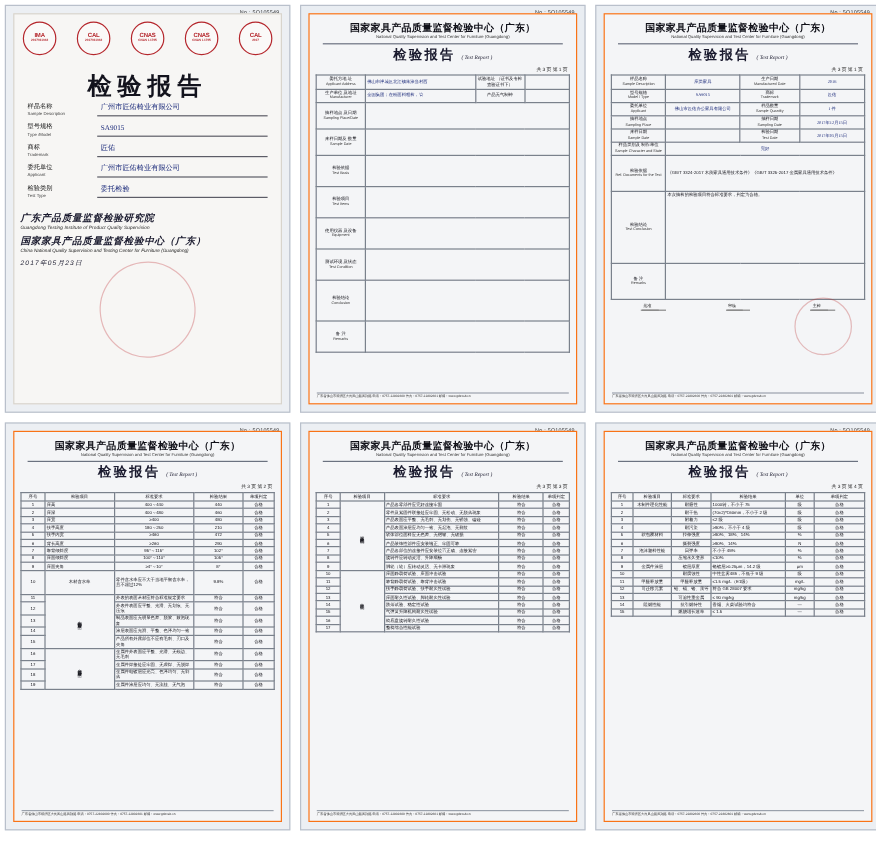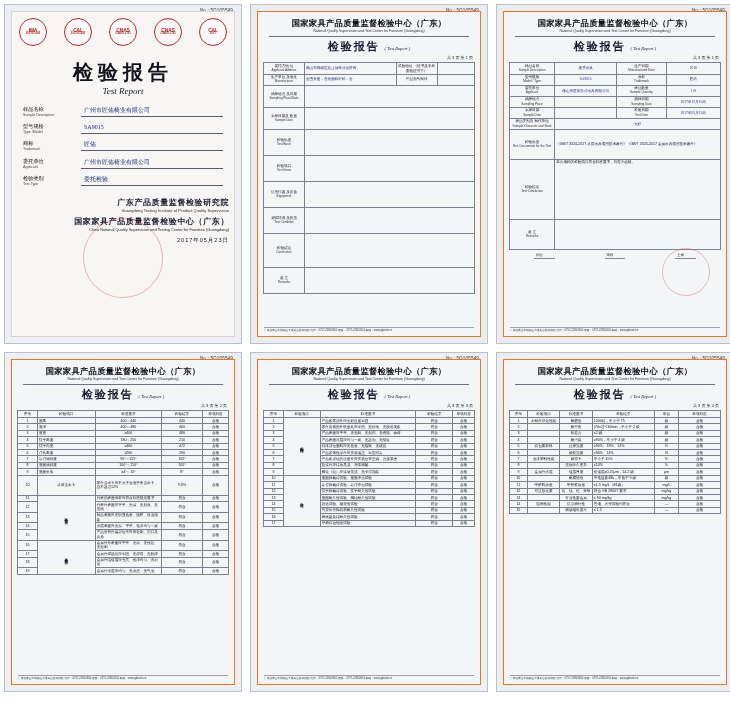--- a/index.html
+++ b/index.html
@@ -73,21 +73,21 @@
   .cert-fields{margin:2px 6px 0 6px;}
   .cf-row{display:flex;align-items:flex-start;margin-bottom:7px;}
   .cf-label{width:58px;flex:none;font-size:5.2px;line-height:1.15;color:#111;}
   .cf-label .en{display:block;font-size:3.6px;color:#444;}
   .cf-val{
     flex:1;border-bottom:.6px solid #5c5c66;
     font-size:6px;padding:0 2px 1px 3px;min-height:8px;
     color:#101018;
   }
   .cert-footer{
-    margin-top:12px;text-align:right;
+    margin-top:12px;text-align:left;font-style:italic;
   }
   .cf-line1{font-size:8px;font-weight:bold;letter-spacing:.6px;}
   .cf-line2{font-size:3.9px;letter-spacing:.1px;color:#222;margin-top:1px;}
   .cf-line3{font-size:8px;font-weight:bold;letter-spacing:.6px;margin-top:3px;}
   .cf-line4{font-size:3.9px;color:#222;margin-top:1px;}
   .cf-date{font-size:5.5px;margin-top:5px;letter-spacing:1px;}
   .stamp-overlay{
     position:absolute;left:50%;top:76%;transform:translate(-50%,-50%) rotate(-8deg);
     width:78px;height:78px;border-radius:50%;
     border:1.6px solid rgba(190,40,45,.55);
@@ -169,21 +169,20 @@
           <div class="s-main">CNAS</div>
           <div class="s-sub">CNAS L1705</div>
         </div>
         <div class="seal">
           <div class="s-main">CAL</div>
           <div class="s-sub">2017</div>
         </div>
       </div>
 
       <div class="cert-title">检验报告</div>
-      <div class="cert-title-en">Test Report</div>
 
       <div class="cert-fields">
         <div class="cf-row">
           <div class="cf-label">
             <span>样品名称</span>
             <span class="en">Sample Description</span>
           </div>
           <div class="cf-val hand">广州市匠佑椅业有限公司</div>
         </div>
         <div class="cf-row">

